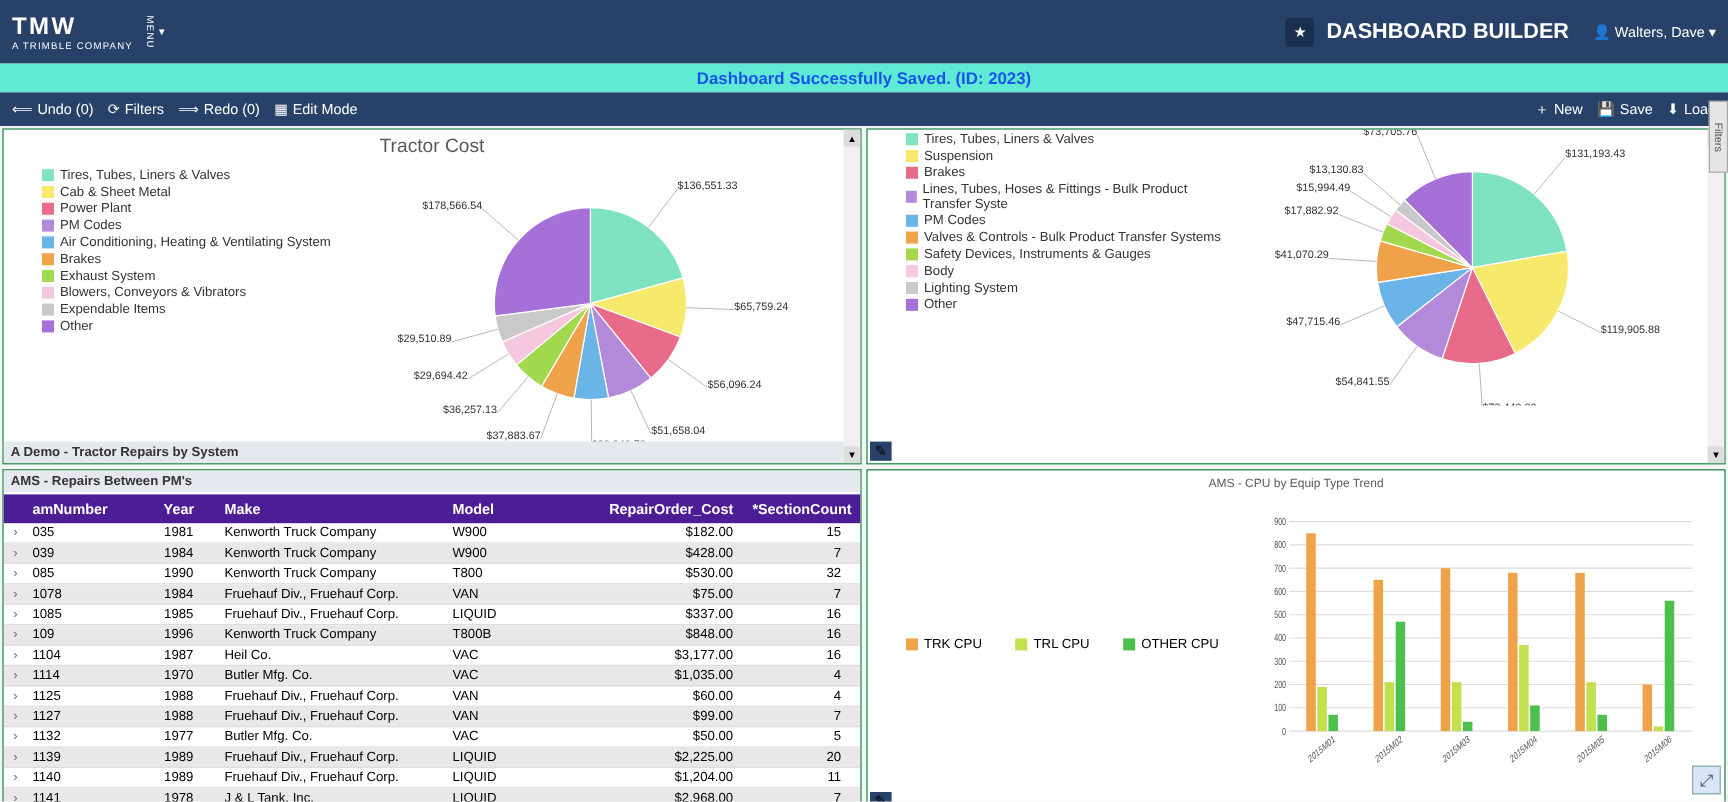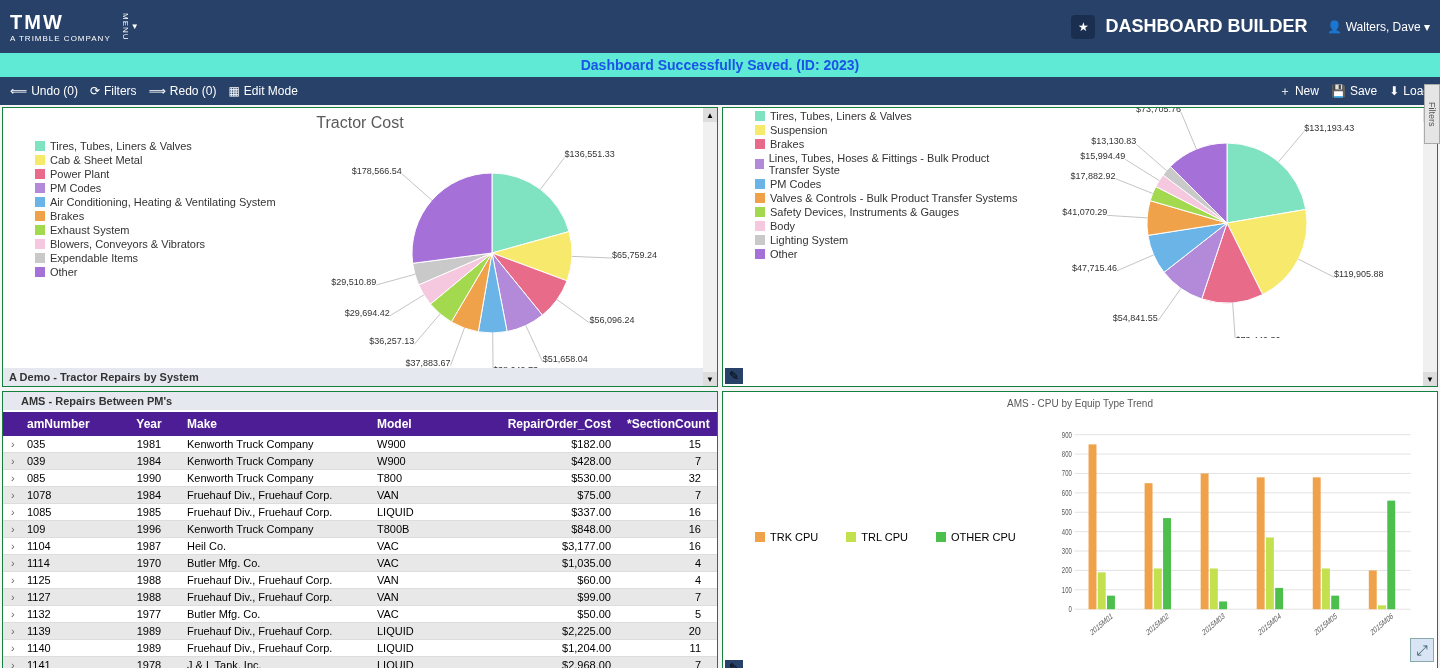--- a/index.html
+++ b/index.html
@@ -31,21 +31,21 @@
 
 .pie-wrap { display: flex; padding: 0 20px; }
 .legend { font-size: 11px; color: #333; }
 .legend-item { display: flex; align-items: center; gap: 5px; margin: 2px 12px; }
 .swatch { width: 10px; height: 10px; }
 
 .pie-area { flex: 1; position: relative; display: flex; align-items: center; justify-content: center; }
 .pie-svg { display: block; }
 
 .panel-footer { position: absolute; bottom: 0; left: 0; right: 14px; background: #e5e9ef; font-size: 11px; font-weight: bold; color: #333; padding: 3px 6px; }
-.panel-footer2 { position: absolute; top: 0; left: 0; right: 0; background: #e5e9ef; font-size: 11px; font-weight: bold; color: #333; padding: 3px 18px; }
+.panel-footer2 { position: absolute; top: 0; left: 0; right: 0; background: #e5e9ef; font-size: 11px; font-weight: bold; color: #333; padding: 3px 6px; }
 .corner-icon { position: absolute; bottom: 2px; left: 2px; width: 18px; height: 16px; background: #284168; display: flex; align-items: center; justify-content: center; cursor: pointer; }
 
 .table-panel { display: flex; flex-direction: column; }
 .table-head { background: #4c1d95; display: flex; color: #fff; font-weight: bold; font-size: 12px; }
 .table-head > div { padding: 5px 8px; }
 .table-body { flex: 1; overflow-y: auto; }
 .trow { display: flex; border-bottom: 1px solid #ddd; font-size: 11px; }
 .trow:nth-child(even) { background: #e8e8e8; }
 .trow > div { padding: 2px 8px; }
 .c-exp { width: 16px; color: #666; }

